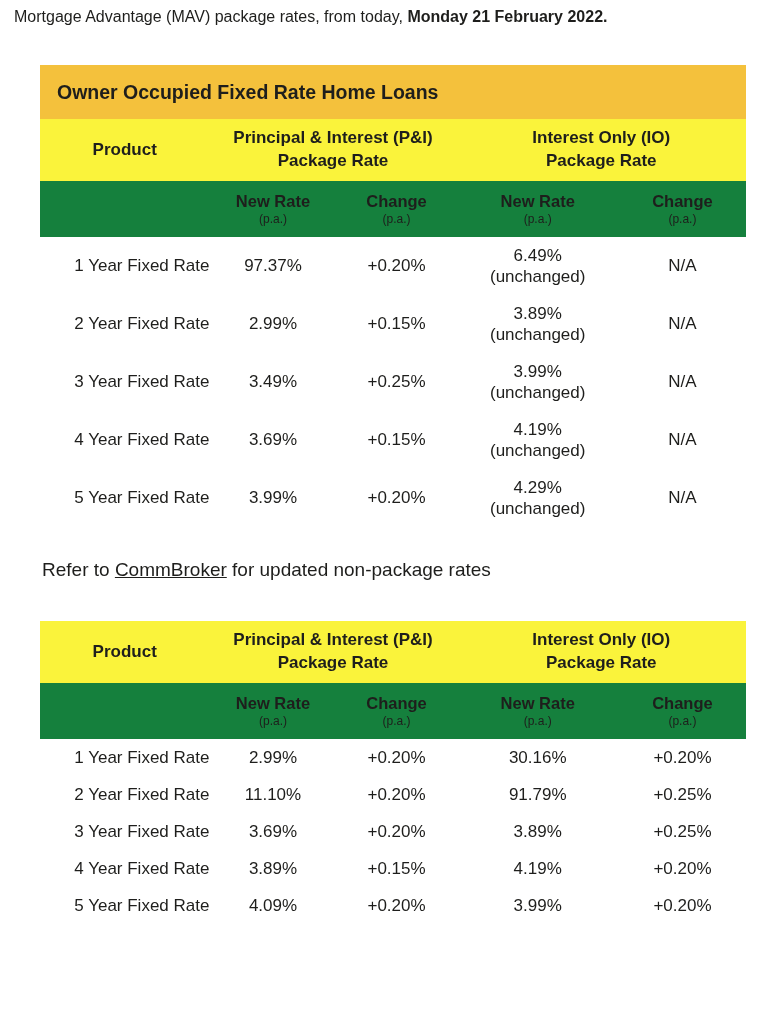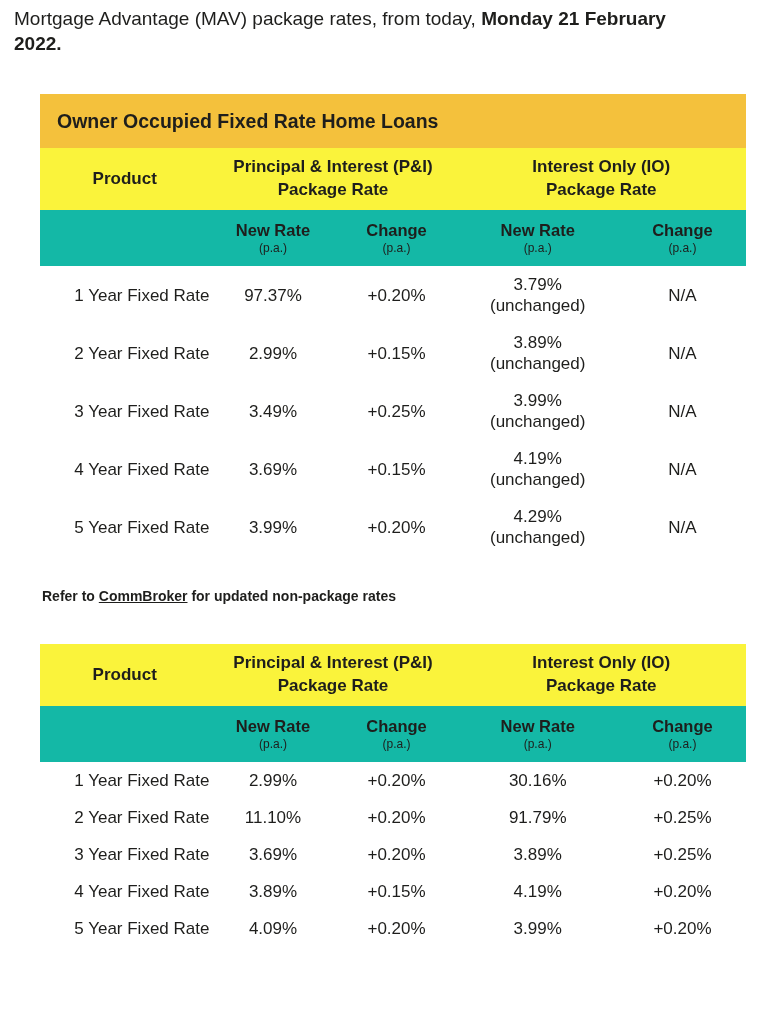--- a/index.html
+++ b/index.html
@@ -10,21 +10,21 @@
     height: 1024px;
     font-family: "Liberation Sans", sans-serif;
     color: #1e1e1c;
     -webkit-font-smoothing: antialiased;
   }
   .page { position: relative; width: 759px; height: 1024px; overflow: hidden; }
 
   .intro {
     margin: 6px 0 0 14px;
     width: 700px;
-    font-size: 19px;
+    font-size: 16px;
     line-height: 1.32;
   }
   .intro b { font-weight: bold; }
 
   .rate-table {
     margin-left: 40px;
     width: 706px;
   }
   .rate-table.owner { margin-top: 38px; }
   .rate-table.investor { margin-top: 40px; }
@@ -55,21 +55,21 @@
     background: #faf33b;
     height: 62px;
     font-size: 17px;
     font-weight: bold;
     text-align: center;
     vertical-align: middle;
     line-height: 1.35;
     padding: 0;
   }
   tr.band-gray th {
-    background: #14b8a6;
+    background: #15803d;
     height: 56px;
     text-align: center;
     vertical-align: middle;
     padding: 0;
   }
   tr.band-gray .lbl  { font-size: 16.5px; font-weight: bold; line-height: 1.3; }
   tr.band-gray .unit { font-size: 12px; font-weight: normal; line-height: 1.3; }
 
   tbody td {
     text-align: center;
@@ -77,22 +77,21 @@
     font-size: 17px;
     height: 58px;
     padding: 0;
     line-height: 1.25;
   }
   tbody td.prod { text-align: right; padding-left: 6px; }
   .investor tbody td { height: 37px; }
 
   .note {
     margin: 32px 16px 0 42px;
-    font-size: 14px;
-    font-weight: bold;
+    font-size: 19px;
   }
   .note .link {
     color: inherit;
     text-decoration: underline;
     cursor: pointer;
   }
 </style>
 </head>
 <body>
 
@@ -141,21 +140,21 @@
             <div class="unit">(p.a.)</div>
           </th>
         </tr>
       </thead>
       <tbody>
         <tr>
           <td class="prod">1 Year Fixed Rate</td>
           <td>97.37%</td>
           <td>+0.20%</td>
           <td>
-            <div>3.79%</div>
+            <div>6.49%</div>
             <div>(unchanged)</div>
           </td>
           <td>N/A</td>
         </tr>
         <tr>
           <td class="prod">2 Year Fixed Rate</td>
           <td>2.99%</td>
           <td>+0.15%</td>
           <td>
             <div>3.89%</div>

